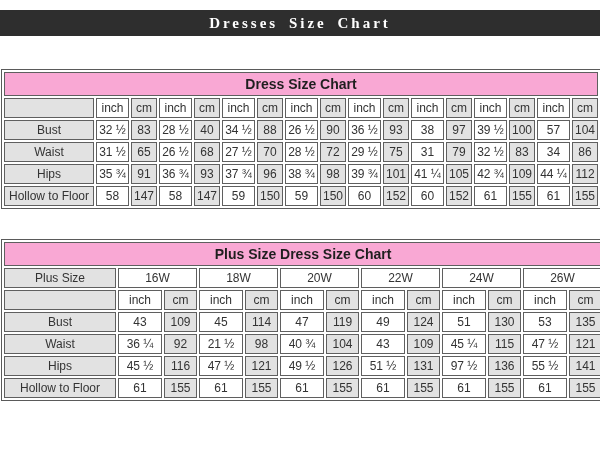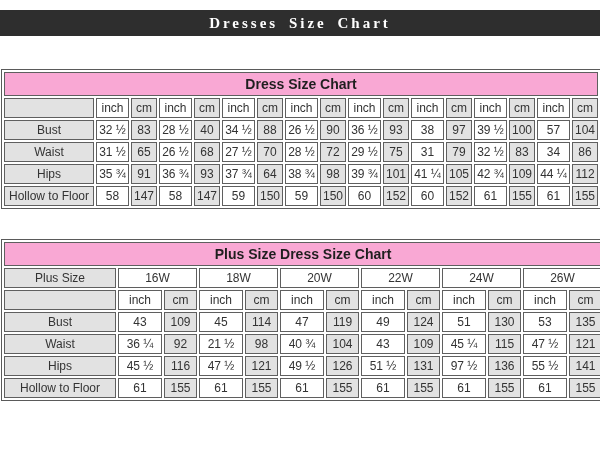--- a/index.html
+++ b/index.html
@@ -152,21 +152,21 @@
         <td class="inch-cell">34</td>
         <td class="cm-cell">86</td>
       </tr>
       <tr>
         <td class="label-cell">Hips</td>
         <td class="inch-cell">35 ¾</td>
         <td class="cm-cell">91</td>
         <td class="inch-cell">36 ¾</td>
         <td class="cm-cell">93</td>
         <td class="inch-cell">37 ¾</td>
-        <td class="cm-cell">64</td>
+        <td class="cm-cell">96</td>
         <td class="inch-cell">38 ¾</td>
         <td class="cm-cell">98</td>
         <td class="inch-cell">39 ¾</td>
         <td class="cm-cell">101</td>
         <td class="inch-cell">41 ¼</td>
         <td class="cm-cell">105</td>
         <td class="inch-cell">42 ¾</td>
         <td class="cm-cell">109</td>
         <td class="inch-cell">44 ¼</td>
         <td class="cm-cell">112</td>

